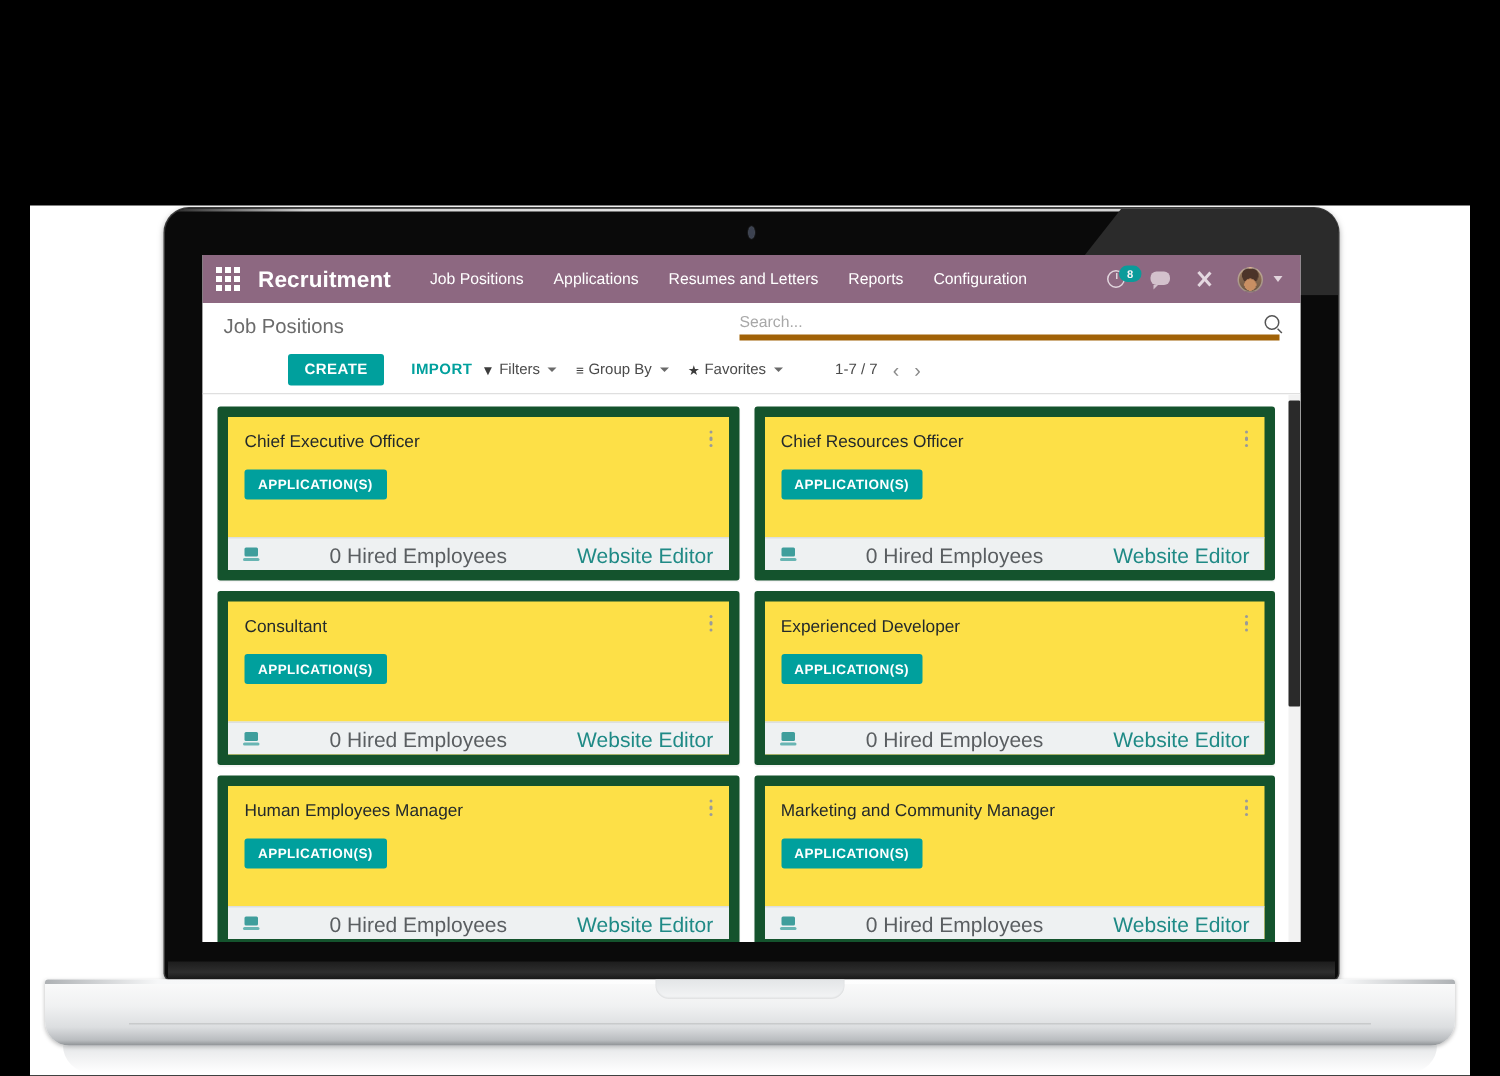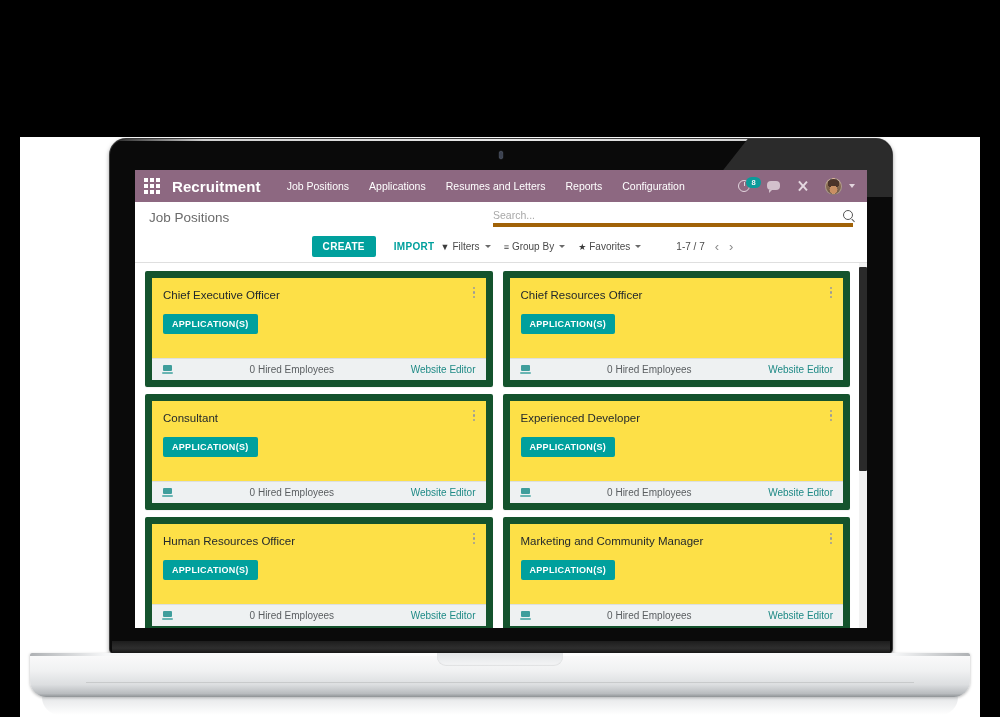--- a/index.html
+++ b/index.html
@@ -259,21 +259,21 @@
     position: absolute;
     right: -3px; bottom: -2px;
     width: 4px; height: 1.4px;
     background: #555;
     transform: rotate(45deg);
   }
 
   .cp-row2 {
     display: flex;
     align-items: center;
-    justify-content: center;
+    justify-content: flex-start;
     margin-top: 9px;
     padding-left: 43px;
   }
   .btn-create {
     background: #00a09d;
     color: #ffffff;
     font-size: 10px;
     font-weight: bold;
     letter-spacing: .3px;
     padding: 5px 11px;
@@ -392,21 +392,21 @@
     cursor: pointer;
     font-family: "Liberation Sans", sans-serif;
   }
   .card-footer {
     background: #eef1f2;
     border-top: 1px solid #dcdfe0;
     height: 21px;
     display: flex;
     align-items: center;
     padding: 0 10px;
-    font-size: 10px;
+    font-size: 14px;
     color: #55595c;
   }
   .laptop-ico {
     width: 11px;
     height: 9px;
     position: relative;
     flex: 0 0 auto;
   }
   .laptop-ico b {
     position: absolute;
@@ -682,21 +682,21 @@
           </div>
         </div>
 
         <div class="card">
           <div class="card-body">
             <div class="kebab">
                 <i></i>
                 <i></i>
                 <i></i>
               </div>
-            <div class="card-title">Human Resources Officer</div>
+            <div class="card-title">Human Employees Manager</div>
             <button class="btn-apps">APPLICATION(S)</button>
           </div>
           <div class="card-footer">
             <span class="laptop-ico">
                 <b></b>
                 <s></s>
               </span>
             <span class="hired">0 Hired Employees</span>
             <span class="website-editor">Website Editor</span>
           </div>

